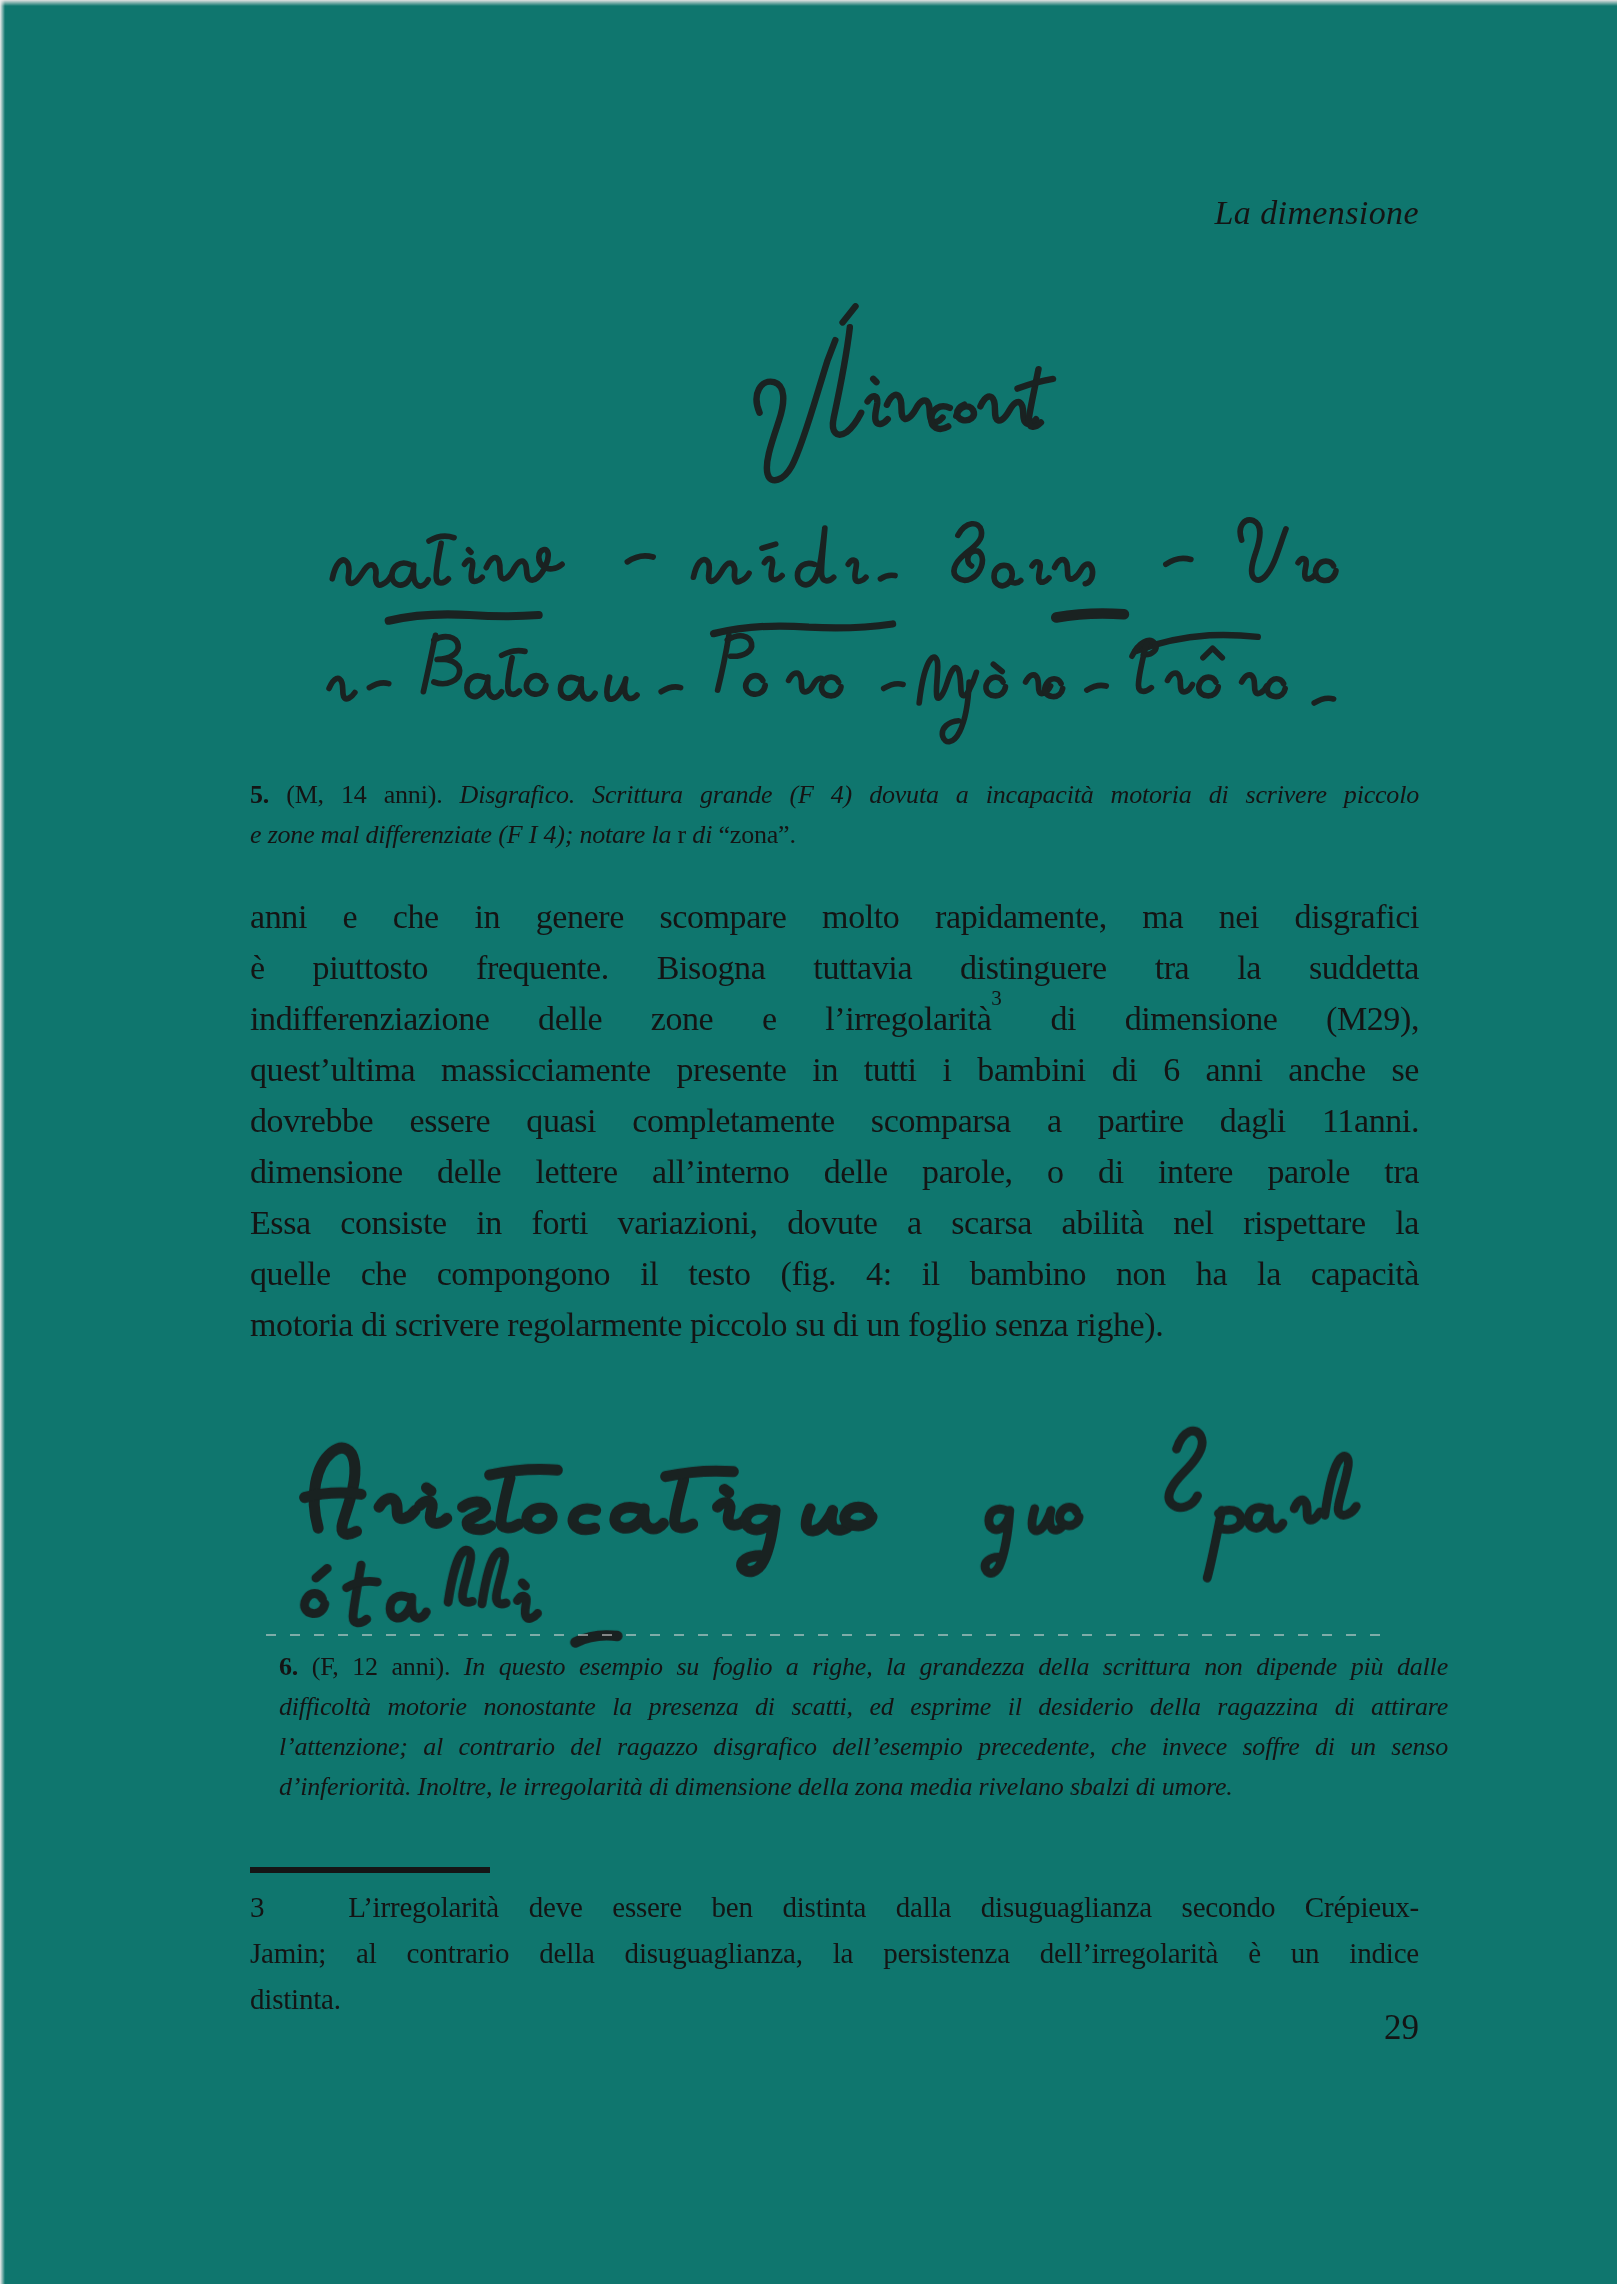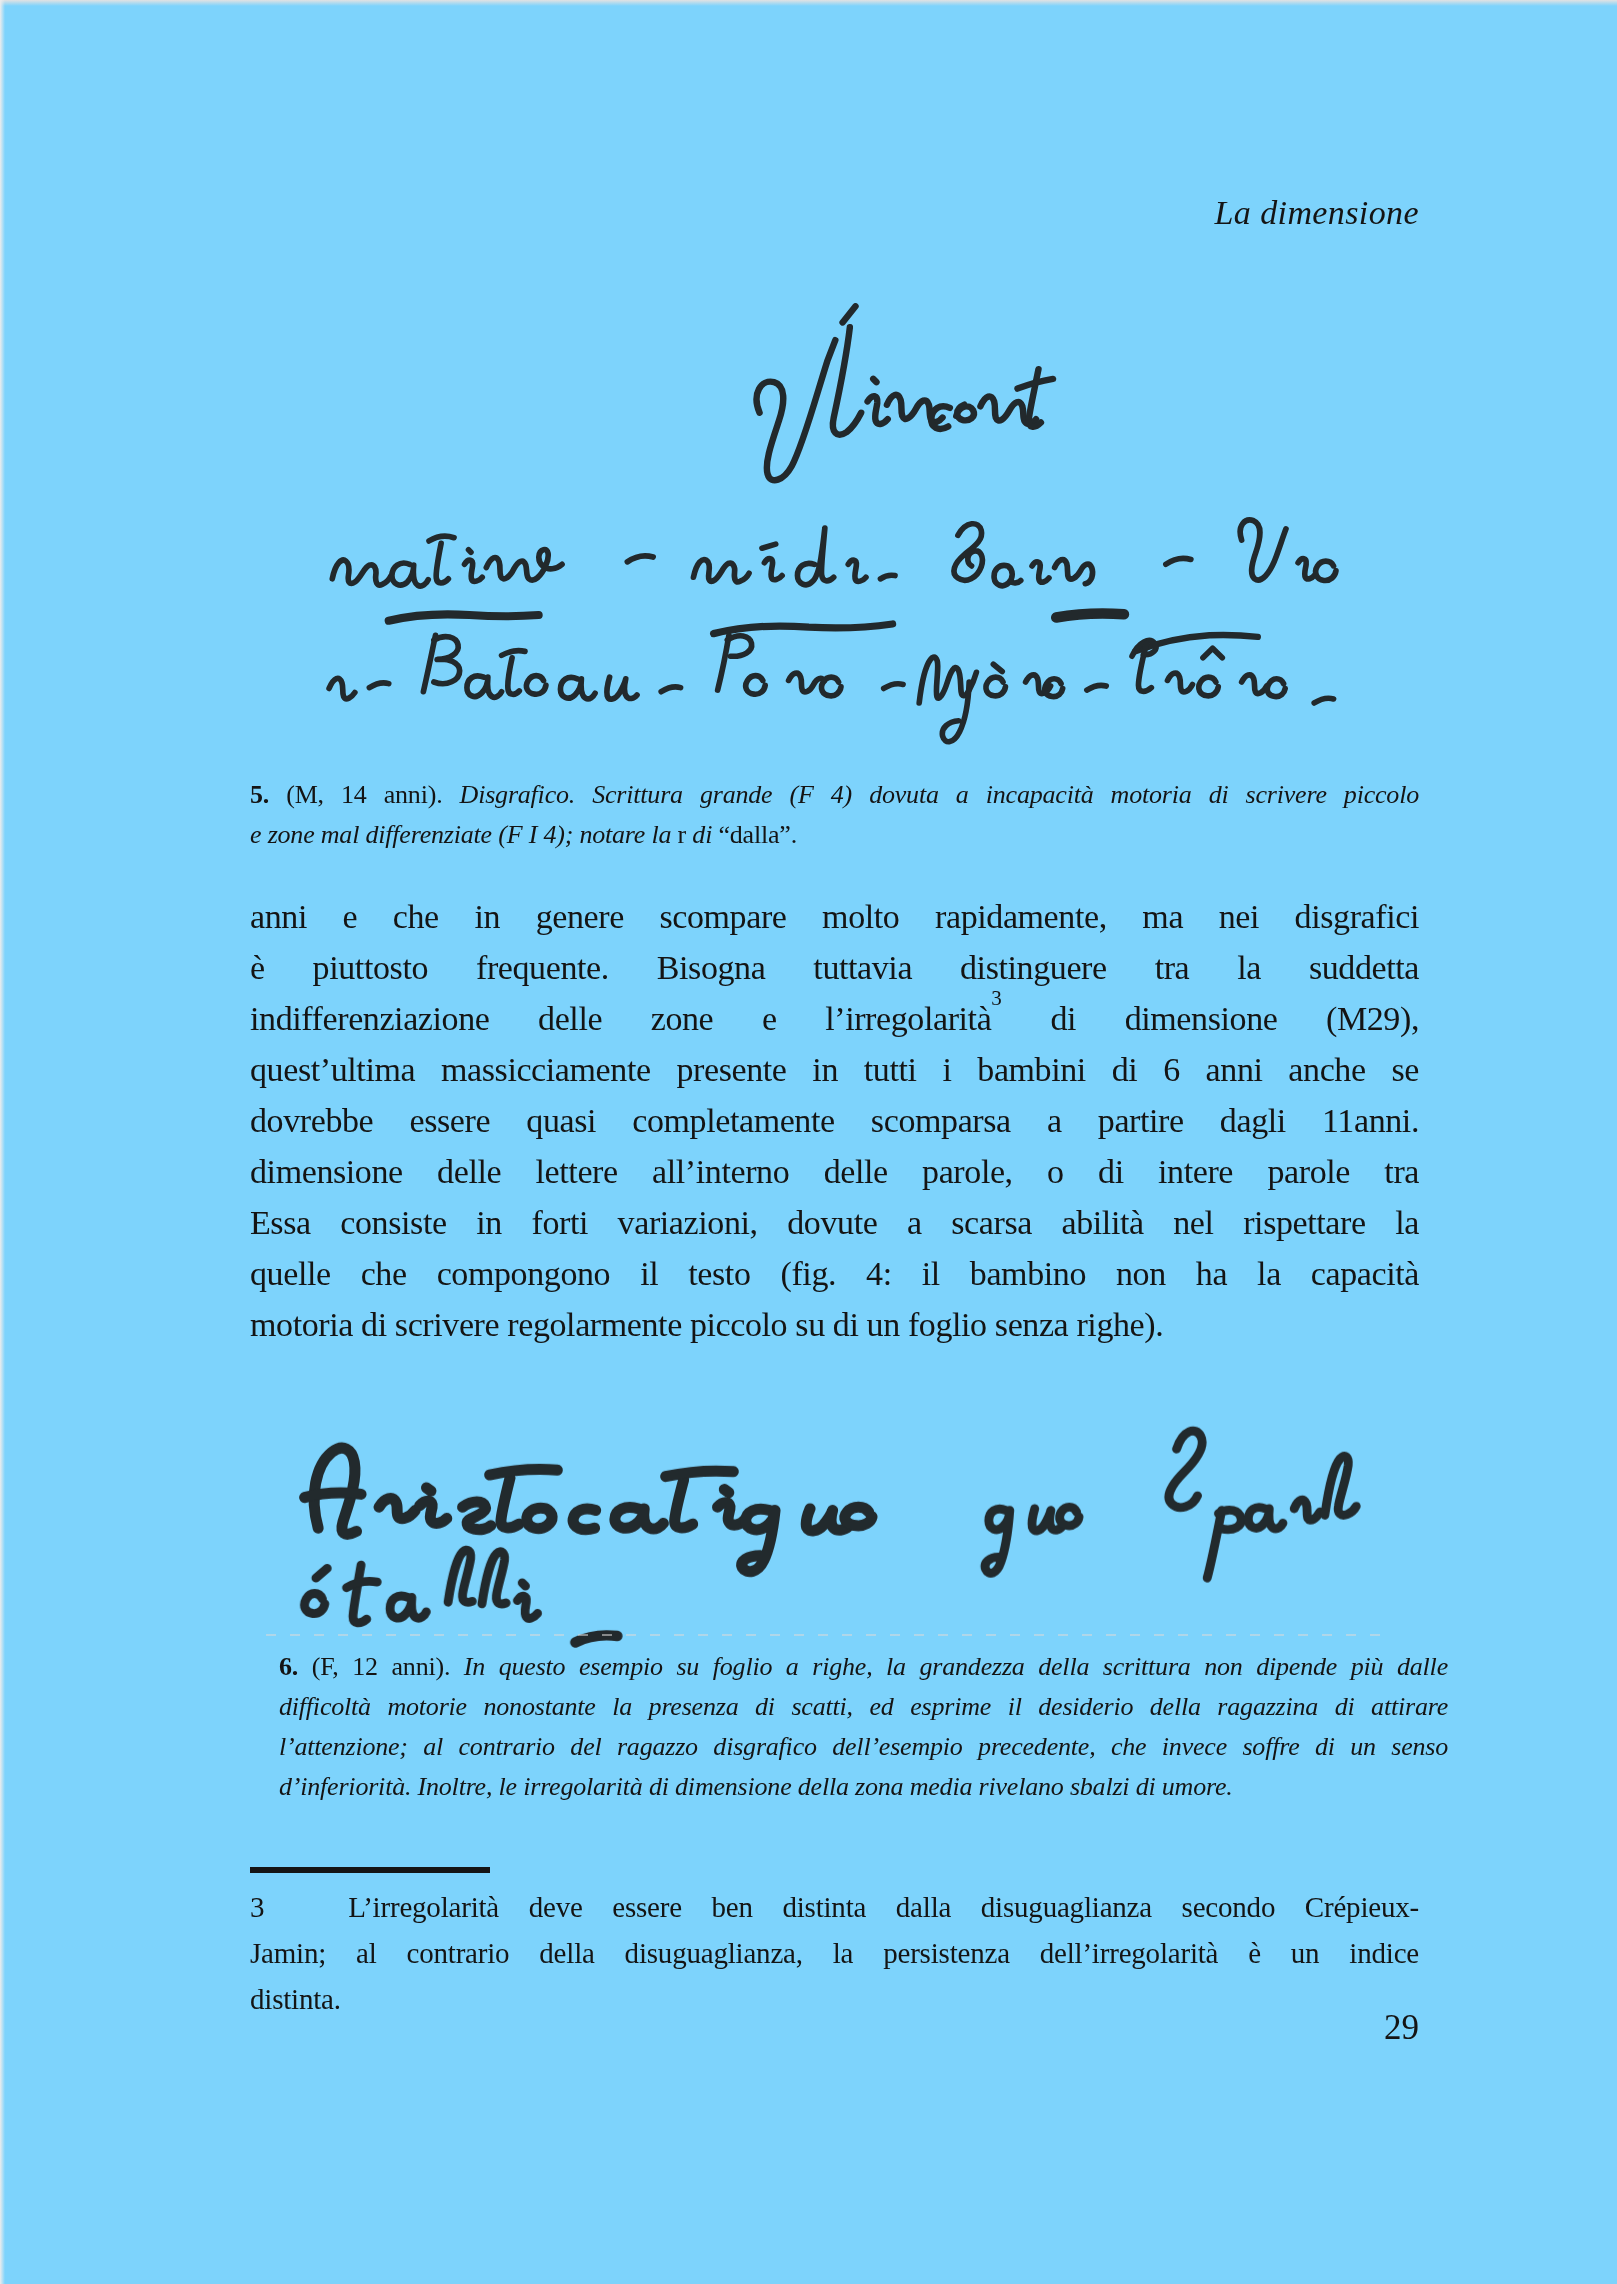--- a/index.html
+++ b/index.html
@@ -1,16 +1,16 @@
 <!DOCTYPE html>
 <html style="font-size:13px"><head>
 <meta charset="utf-8">
 <style>
   html,body{margin:0;padding:0;background:#e9e9e9;}
-  .page{position:relative;width:1618px;height:2284px;background:#7dd3fc;
+  .page{position:relative;width:1618px;height:2284px;background:#0f766e;
         font-family:"Liberation Serif","DejaVu Serif",serif;color:#141414;overflow:hidden;}
   .edge-top{position:absolute;top:0;left:0;right:0;height:5.6px;
         background:linear-gradient(#e2e2e2,rgba(255,255,255,0));}
   .edge-left{position:absolute;top:0;left:0;bottom:0;width:4.8px;
         background:linear-gradient(90deg,#ededed,rgba(255,255,255,0));}
   .running-head{position:absolute;top:193px;left:250px;width:1169px;text-align:right;
         font-style:italic;font-size:34px;line-height:39px;letter-spacing:0.4px;}
   figure{margin:0;padding:0;}
   .hw1{position:absolute;top:274px;left:242px;width:1177px;height:500px;}
   .hw2{position:absolute;top:1399px;left:274px;width:1112px;height:258px;}
@@ -126,21 +126,21 @@
         <path d="M1330,532 c8,-5 17,-7 24,-5"></path>
       </g>
     </svg>
   </figure>
 
   <div class="caption cap5">
     <div class="just">
       <span class="num">5.</span><span class="rom"> (M, 14 anni). </span><i>Disgrafico. Scrittura grande (F 4) dovuta a incapacità motoria di scrivere piccolo</i>
     </div>
     <div>
-      <i>e zone mal differenziate (F I 4); notare la </i><span class="rom">r</span><i> di </i><span class="rom">“dalla”.</span>
+      <i>e zone mal differenziate (F I 4); notare la </i><span class="rom">r</span><i> di </i><span class="rom">“zona”.</span>
     </div>
   </div>
 
   <div class="bodytext">
     <div class="just">anni e che in genere scompare molto rapidamente, ma nei disgrafici</div>
     <div class="just">è piuttosto frequente. Bisogna tuttavia distinguere tra la suddetta</div>
     <div class="just">
       <span>indifferenziazione delle zone e l’irregolarità</span><sup class="fnref">3</sup><span> di dimensione (M29),</span>
     </div>
     <div class="just">quest’ultima massicciamente presente in tutti i bambini di 6 anni anche se</div>

